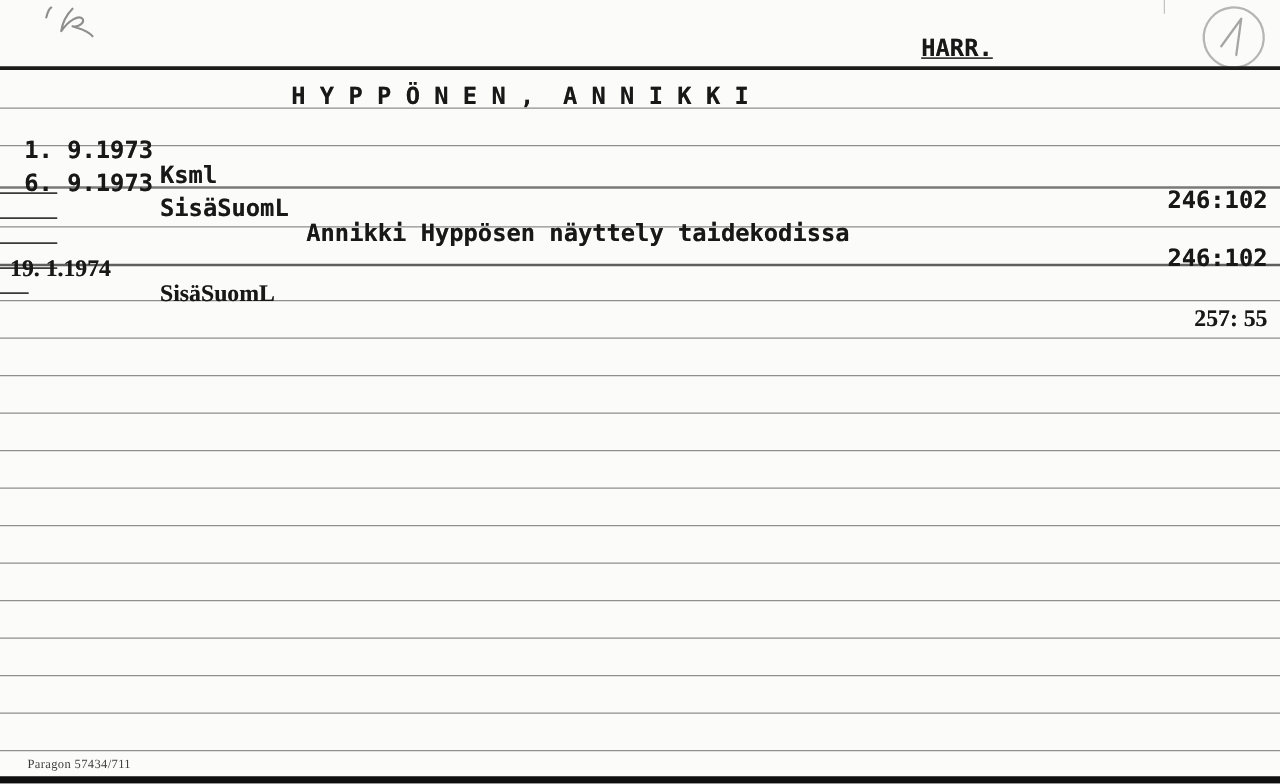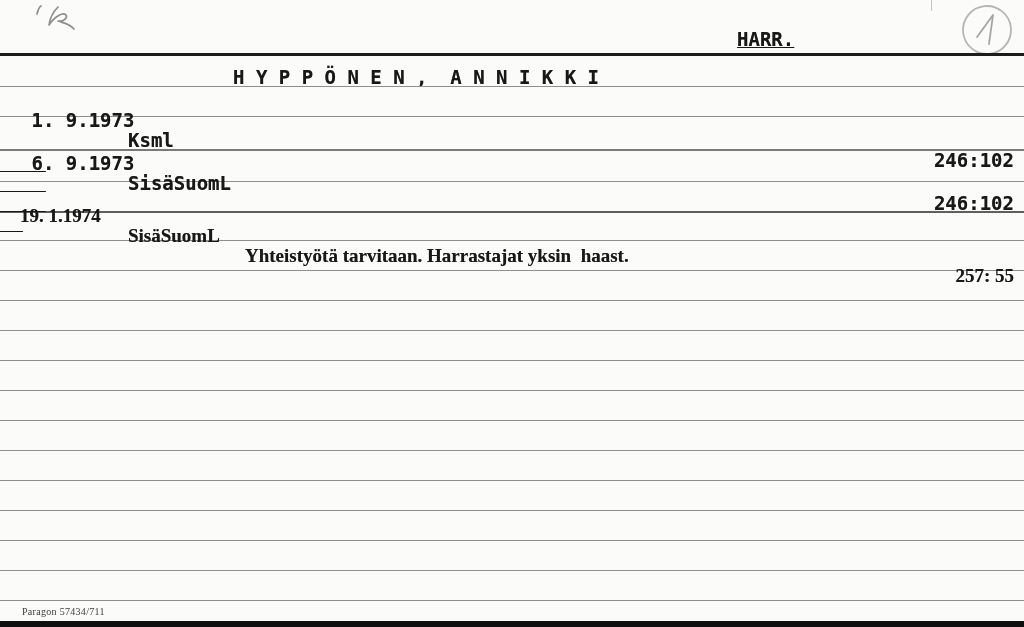--- a/index.html
+++ b/index.html
@@ -25,21 +25,21 @@
   .tw {
     position: absolute;
     white-space: pre;
     font-weight: bold;
     color: #181818;
     font-size: 19px;
     line-height: 20px;
     text-shadow: 0 0 0.5px rgba(20,20,20,0.55);
   }
   .entry-row { position: absolute; left: 0; right: 0; height: 20px; }
-  .c-date  { position: absolute; left: 8px; margin-left: 12px; }
+  .c-date  { position: absolute; left: 8px; }
   .c-src   { position: absolute; left: 128px; }
   .c-title { position: absolute; left: 245px; }
   .row-0 .c-title { left: 233px; }
   .c-ref   { position: absolute; right: 10px; }
   
   .imprint {
     position: absolute;
     left: 22px;
     top: 606px;
     font-family: Liberation Serif, serif;
@@ -100,29 +100,29 @@
   <div class="rule" style="top:540px;"></div>
   <div class="rule" style="top:570px;"></div>
   <div class="rule" style="top:600px;"></div>
 
   <div class="entry-row tw row-0" style="top:90px;">
     <span class="c-date"> 1. 9.1973</span>
     <span class="c-src">Ksml</span>
     <span class="c-ref">246:102</span>
   </div>
 
-  <div class="entry-row tw row-1" style="top:133px;text-decoration:underline;">
+  <div class="entry-row tw row-1" style="top:117px;text-decoration:underline;">
     <span class="c-date"> 6. 9.1973</span>
     <span class="c-src">SisäSuomL</span>
+    <span class="c-title">Annikki Hyppösen näyttely taidekodissa</span>
     <span class="c-ref">246:102</span>
   </div>
 
   <div class="entry-row tw row-2" style="top:186px;font-family:Liberation Serif, serif;">
     <span class="c-date">19. 1.1974</span>
     <span class="c-src">SisäSuomL</span>
-    <span class="c-title">Yhteistyötä tarvitaan. Harrastajat yksin  haast.</span>
     <span class="c-ref">257: 55</span>
   </div>
 
   <div class="imprint">Paragon 57434/711</div>
   <div class="bottom-bar"></div>
 
 </div>
 
 </body></html>

